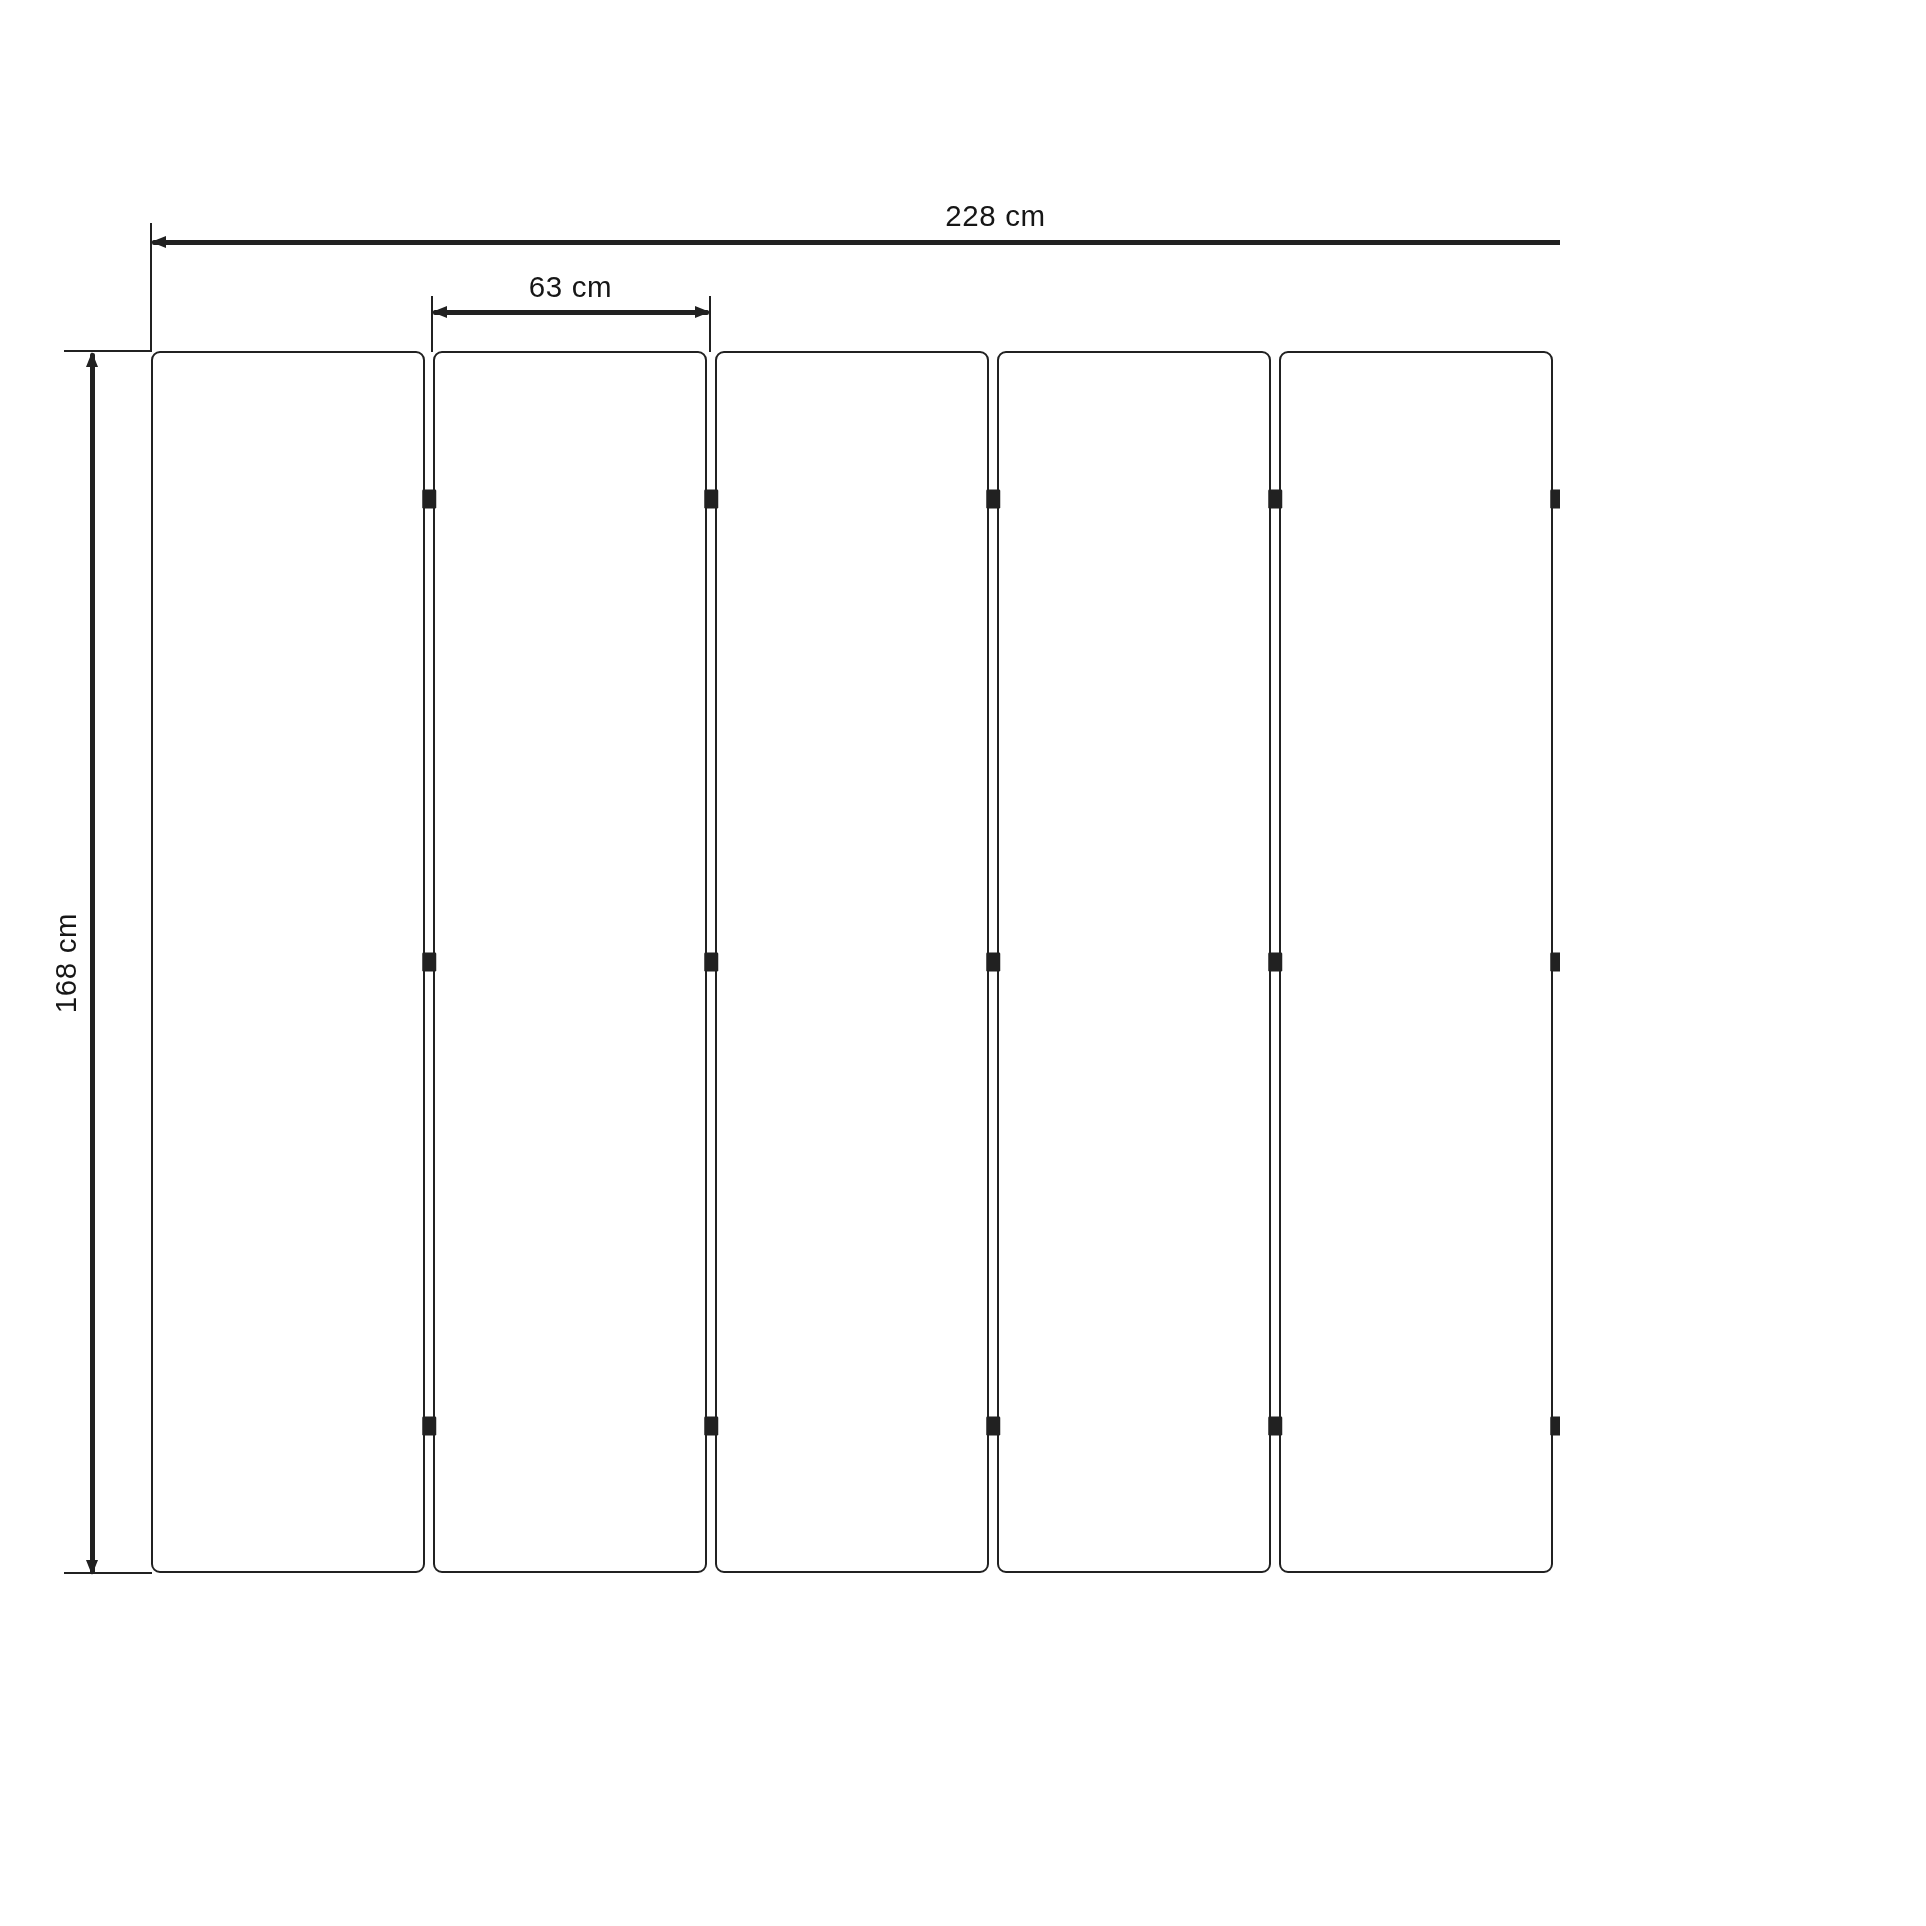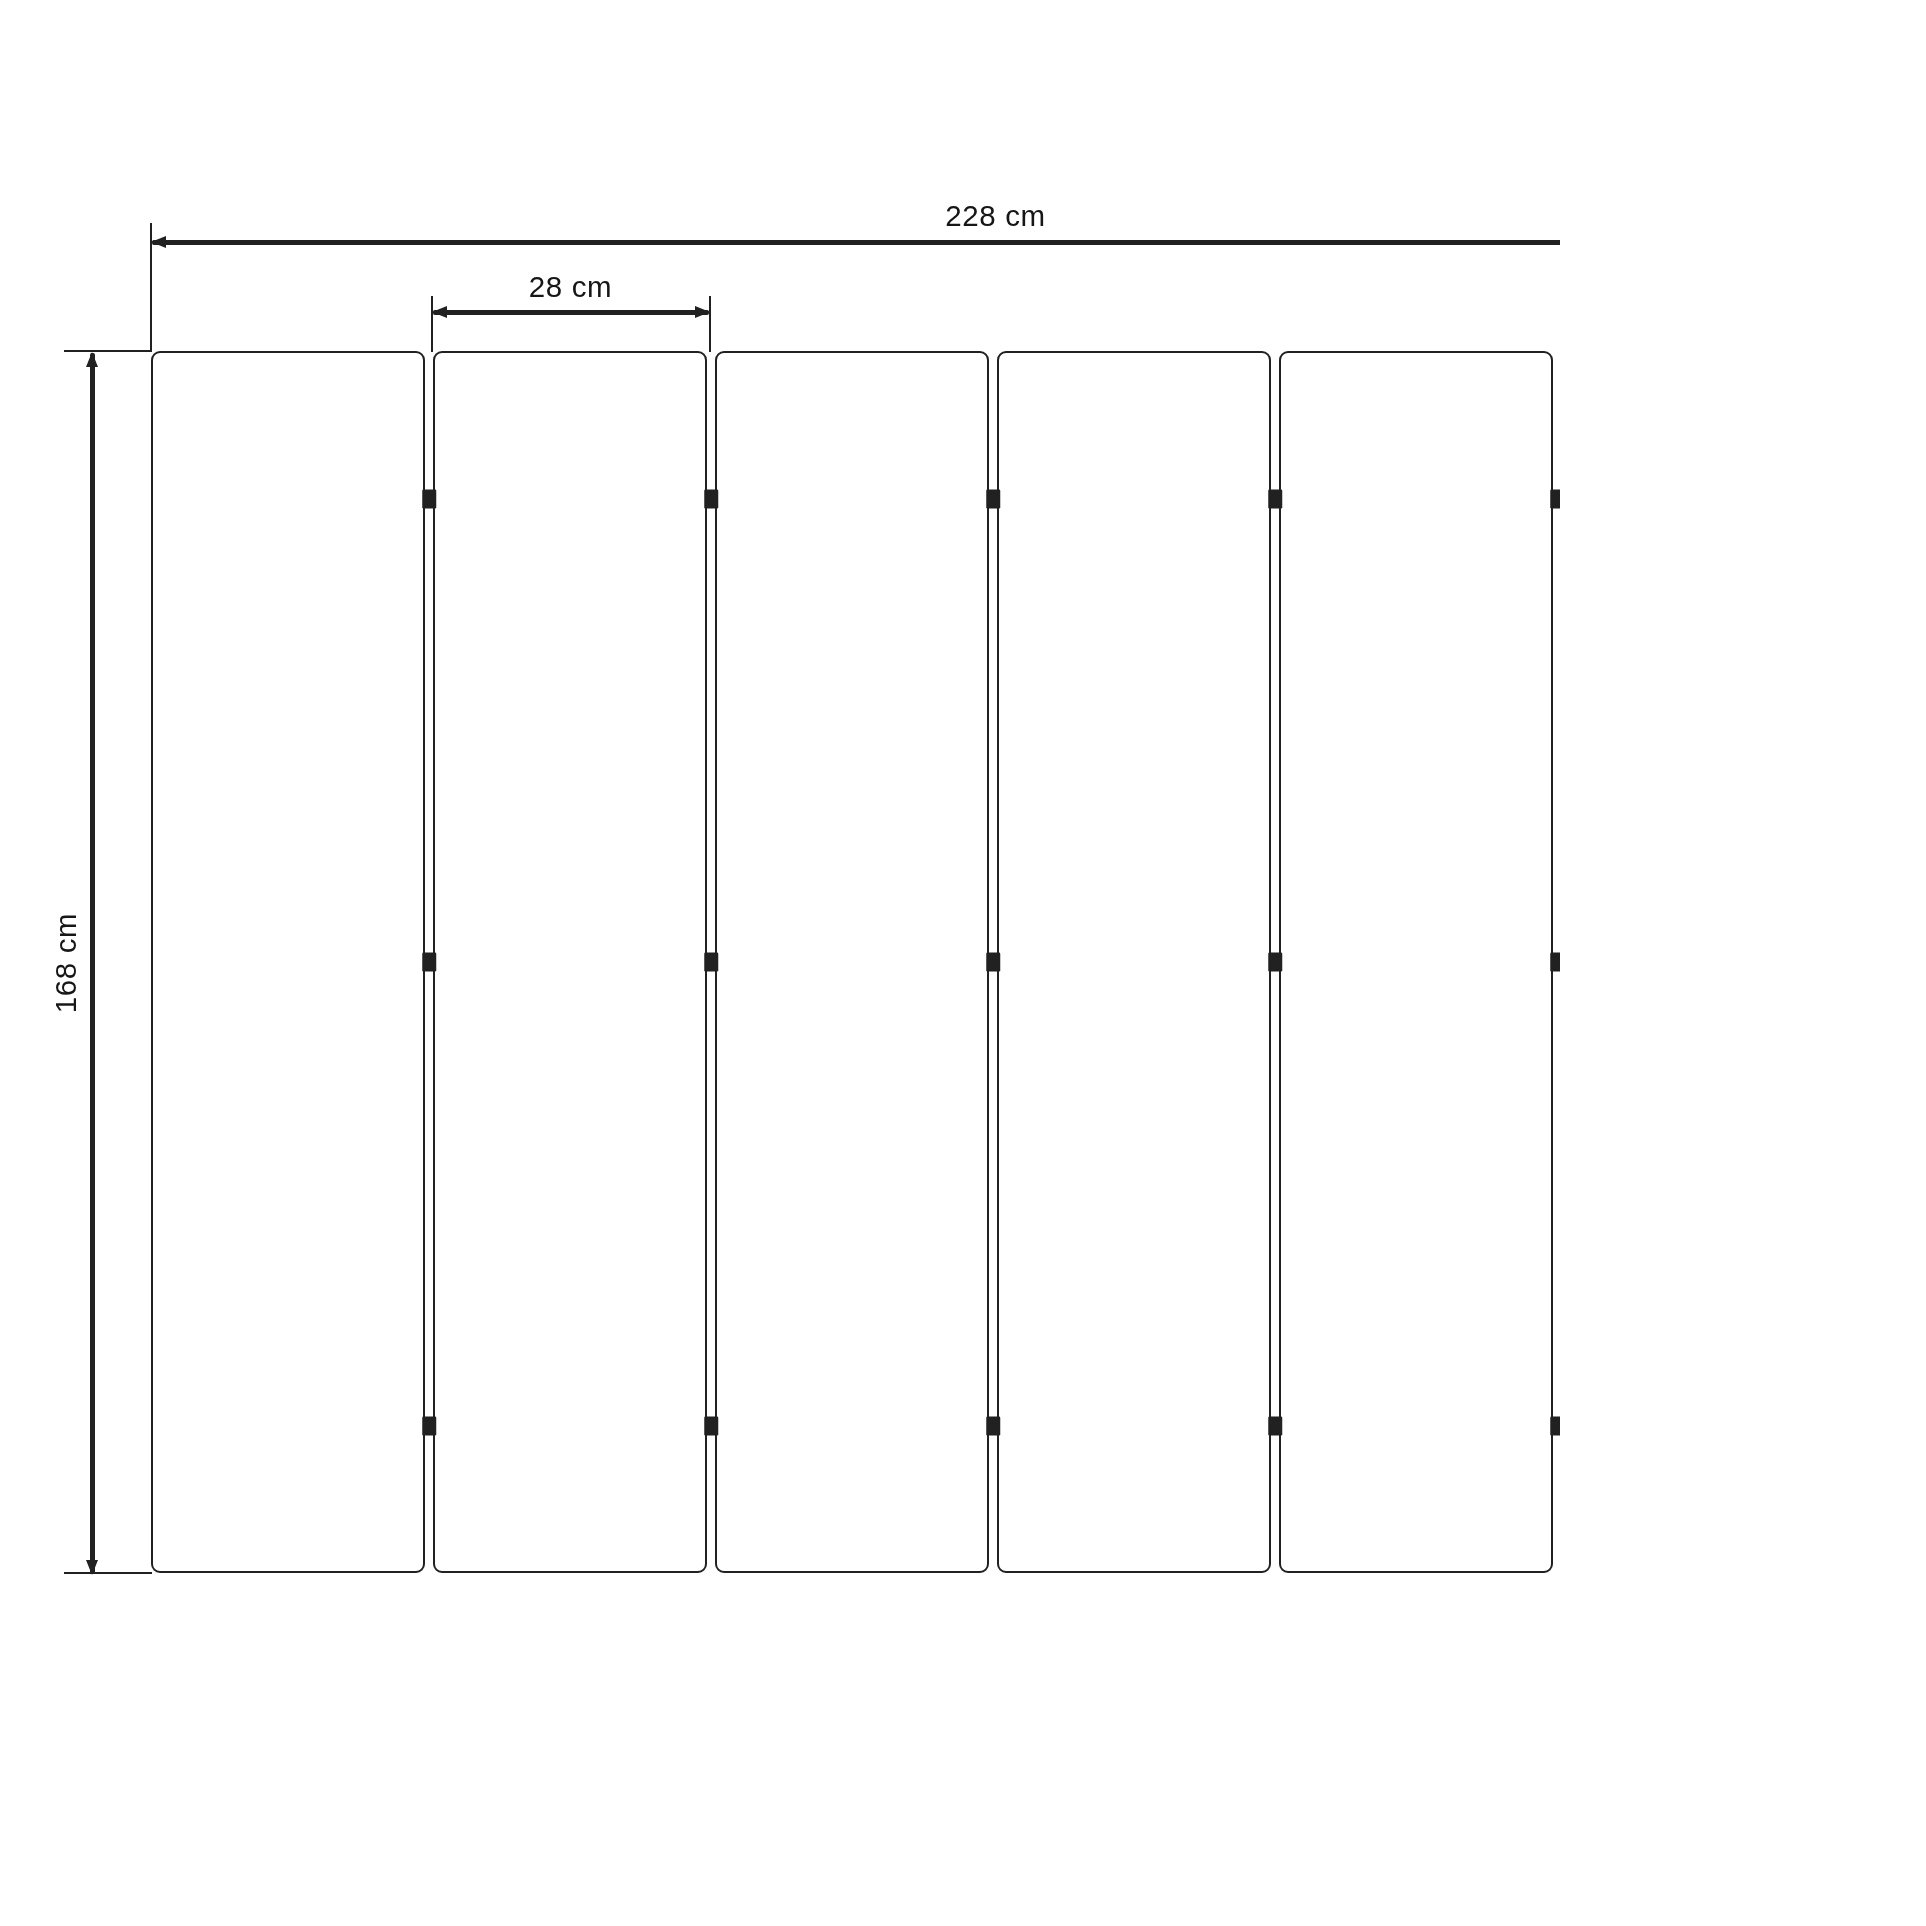--- a/index.html
+++ b/index.html
@@ -113,21 +113,21 @@
 <div class="canvas">
 
   <div class="dim-label dim-label-total">228 cm</div>
   <div class="dim-line-h dim-total">
     <span class="arr arr-left"></span>
     <span class="arr arr-right"></span>
   </div>
   <div class="ext v" style="left:150px; top:223px; height:128px;"></div>
   <div class="ext v" style="left:1834px; top:223px; height:128px;"></div>
 
-  <div class="dim-label dim-label-panel">28 cm</div>
+  <div class="dim-label dim-label-panel">63 cm</div>
   <div class="dim-line-h dim-panel">
     <span class="arr arr-left"></span>
     <span class="arr arr-right"></span>
   </div>
   <div class="ext v" style="left:431px; top:296px; height:56px;"></div>
   <div class="ext v" style="left:709px; top:296px; height:56px;"></div>
 
   <div class="dim-label dim-label-height">168 cm</div>
   <div class="dim-line-v dim-height">
     <span class="arr arr-up"></span>

